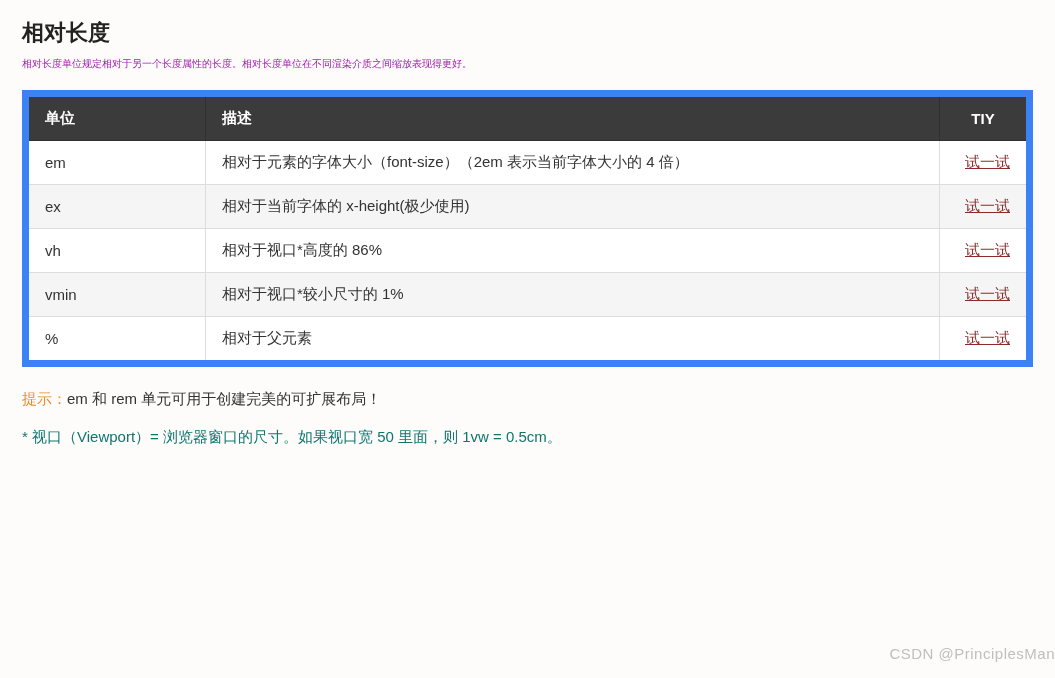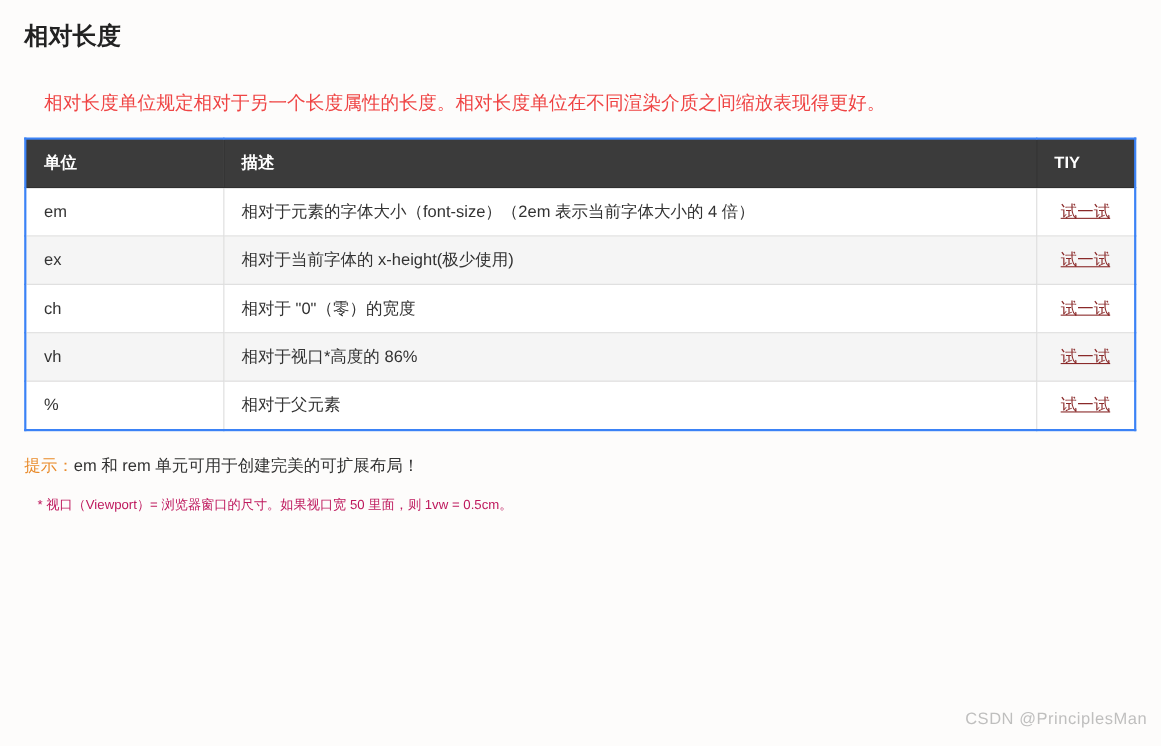--- a/index.html
+++ b/index.html
@@ -8,87 +8,87 @@
     padding: 18px 22px;
     font-family: "Microsoft YaHei", "PingFang SC", Arial, sans-serif;
     background: #fdfcfb;
     color: #333;
     font-size: 15px;
     width: 1055px;
   }
   h2.section-title {
     font-size: 22px;
     font-weight: bold;
-    margin: 0 0 32px 0;
+    margin: 0 0 8px 0;
     color: #222;
   }
   p.intro {
-    margin: 0 0 18px 18px;
-    font-size: 17px;
-    color: #ef4444;
+    margin: 0 0 18px 0;
+    font-size: 10px;
+    color: #a21caf;
     line-height: 1.6;
   }
   table.units-table {
     width: 100%;
     border-collapse: collapse;
-    border: 2px solid #3b82f6;
+    border: 7px solid #3b82f6;
     margin-bottom: 20px;
     padding-left: 11px;
   }
   table.units-table thead th {
     background: #3b3b3b;
     color: #fff;
     text-align: left;
     padding: 12px 16px;
     font-weight: bold;
     font-size: 15px;
     border: 1px solid #2f2f2f;
   }
   table.units-table thead th.tiy {
-    text-align: left;
+    text-align: center;
     width: 90px;
   }
   table.units-table tbody td {
     padding: 12px 16px;
     border: 1px solid #ddd;
     font-size: 15px;
     color: #333;
     vertical-align: middle;
   }
   table.units-table tbody tr:nth-child(even) td {
     background: #f5f5f5;
   }
   table.units-table tbody tr:nth-child(odd) td {
     background: #fff;
   }
   td.col-unit { width: 180px; }
-  td.col-tiy { width: 90px; text-align: center; margin-left: 48px; }
+  td.col-tiy { width: 90px; text-align: right; margin-left: 48px; }
   a.try-link {
     color: #8a2a2a;
     text-decoration: underline;
     cursor: pointer;
   }
   p.tip {
     margin: 0 0 14px 0;
     font-size: 15px;
     line-height: 1.6;
   }
   p.tip .tip-label {
     color: #e98b2b;
     font-weight: normal;
   }
   p.footnote {
-    margin: 12px;
-    font-size: 12px;
-    color: #be185d;
+    margin: 0;
+    font-size: 15px;
+    color: #0f766e;
     line-height: 1.6;
   }
   .watermark {
     position: fixed;
-    right: 12px;
+    right: 0;
     bottom: 16px;
     color: rgba(140,140,140,0.55);
     font-size: 15px;
     pointer-events: none;
     font-family: Arial, sans-serif;
     letter-spacing: 0.5px;
   }
 </style>
 </head>
 <body>
@@ -110,27 +110,27 @@
         <td class="col-unit">em</td>
         <td>相对于元素的字体大小（font-size）（2em 表示当前字体大小的 4 倍）</td>
         <td class="col-tiy"><a class="try-link">试一试</a></td>
       </tr>
       <tr>
         <td class="col-unit">ex</td>
         <td>相对于当前字体的 x-height(极少使用)</td>
         <td class="col-tiy"><a class="try-link">试一试</a></td>
       </tr>
       <tr>
-        <td class="col-unit">ch</td>
-        <td>相对于 "0"（零）的宽度</td>
+        <td class="col-unit">vh</td>
+        <td>相对于视口*高度的 86%</td>
         <td class="col-tiy"><a class="try-link">试一试</a></td>
       </tr>
       <tr>
-        <td class="col-unit">vh</td>
-        <td>相对于视口*高度的 86%</td>
+        <td class="col-unit">vmin</td>
+        <td>相对于视口*较小尺寸的 1%</td>
         <td class="col-tiy"><a class="try-link">试一试</a></td>
       </tr>
       <tr>
         <td class="col-unit">%</td>
         <td>相对于父元素</td>
         <td class="col-tiy"><a class="try-link">试一试</a></td>
       </tr>
     </tbody>
 </table>
 

